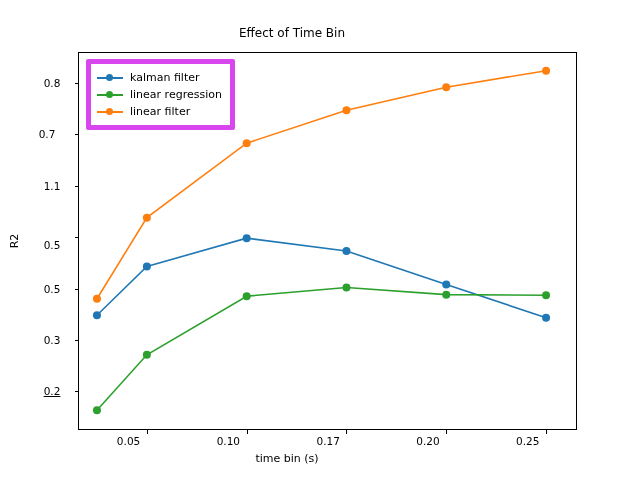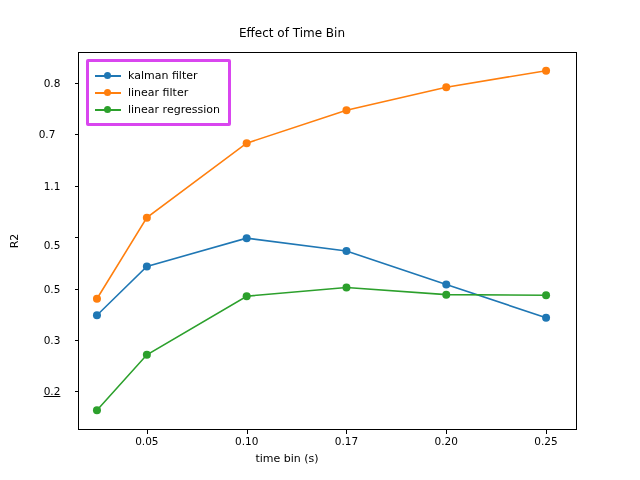--- a/index.html
+++ b/index.html
@@ -52,21 +52,20 @@
     position: absolute;
     width: 3.5px;
     height: 1px;
     background: #000000;
   }
   .xtick-label {
     position: absolute;
     top: 435px;
     width: 60px;
     margin-left: -30px;
-    text-align: center;
     font-size: 10.5px;
     color: #000000;
   }
   .xtick-mark {
     position: absolute;
     top: 430px;
     width: 1px;
     height: 3.5px;
     background: #000000;
   }
@@ -86,21 +85,21 @@
     font-size: 11px;
     color: #000000;
     transform: translate(-50%, -50%) rotate(-90deg);
     white-space: nowrap;
   }
   #legend {
     position: absolute;
     left: 86px;
     top: 59px;
     background: #ffffff;
-    border: 3px solid #d946ef;
+    border: 5px solid #d946ef;
     border-radius: 2px;
     padding: 5px 8px 5px 6px;
   }
   .legend-row {
     display: flex;
     align-items: center;
     height: 17px;
   }
   .legend-swatch {
     width: 26px;
@@ -198,27 +197,27 @@
   <div id="legend">
     <div class="legend-row">
       <span class="legend-swatch">
         <span class="ln" style="background:#1f77b4"></span>
         <span class="dot" style="background:#1f77b4"></span>
       </span>
       <span class="legend-label">kalman filter</span>
     </div>
     <div class="legend-row">
       <span class="legend-swatch">
+        <span class="ln" style="background:#2ca02c"></span>
+        <span class="dot" style="background:#2ca02c"></span>
+      </span>
+      <span class="legend-label">linear regression</span>
+    </div>
+    <div class="legend-row">
+      <span class="legend-swatch">
         <span class="ln" style="background:#ff7f0e"></span>
         <span class="dot" style="background:#ff7f0e"></span>
       </span>
       <span class="legend-label">linear filter</span>
     </div>
-    <div class="legend-row">
-      <span class="legend-swatch">
-        <span class="ln" style="background:#2ca02c"></span>
-        <span class="dot" style="background:#2ca02c"></span>
-      </span>
-      <span class="legend-label">linear regression</span>
-    </div>
   </div>
 
 </div>
 
 </body></html>

